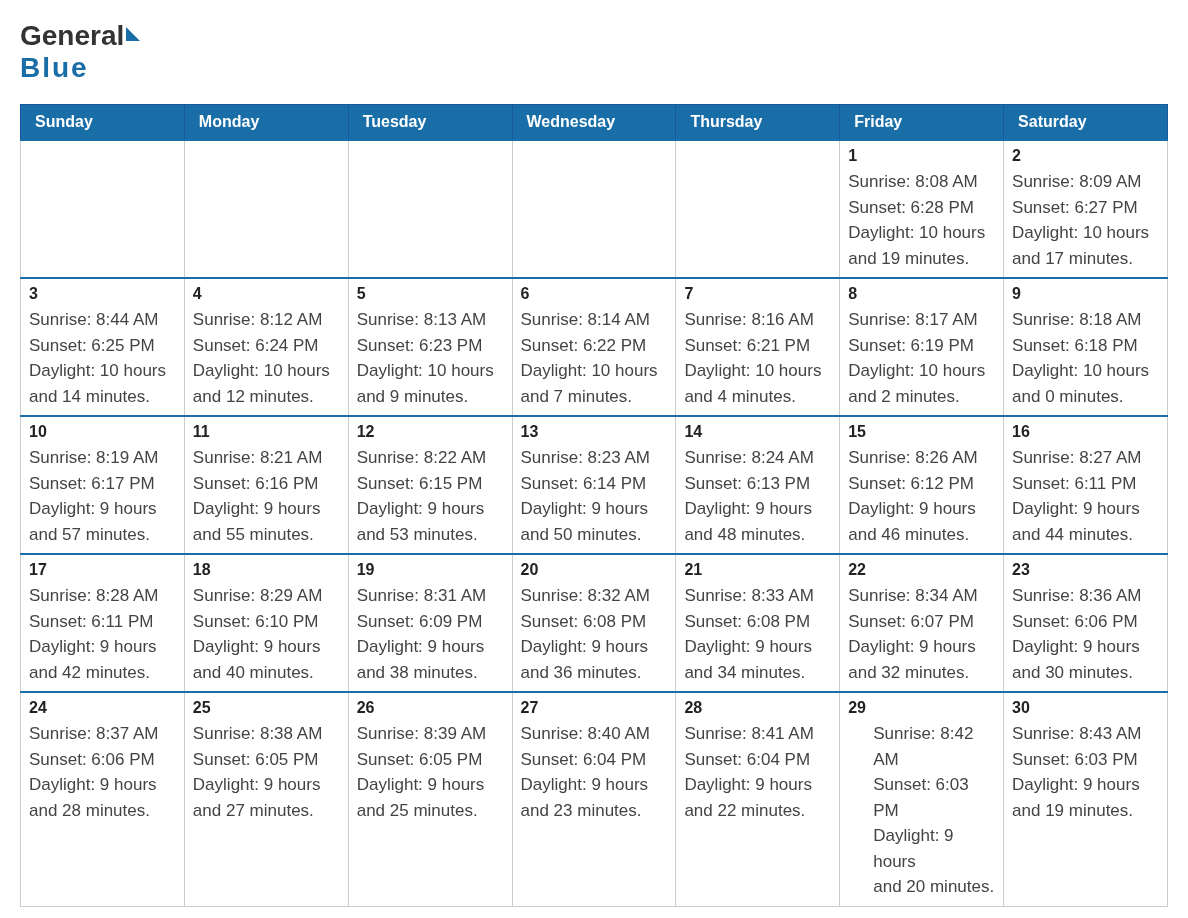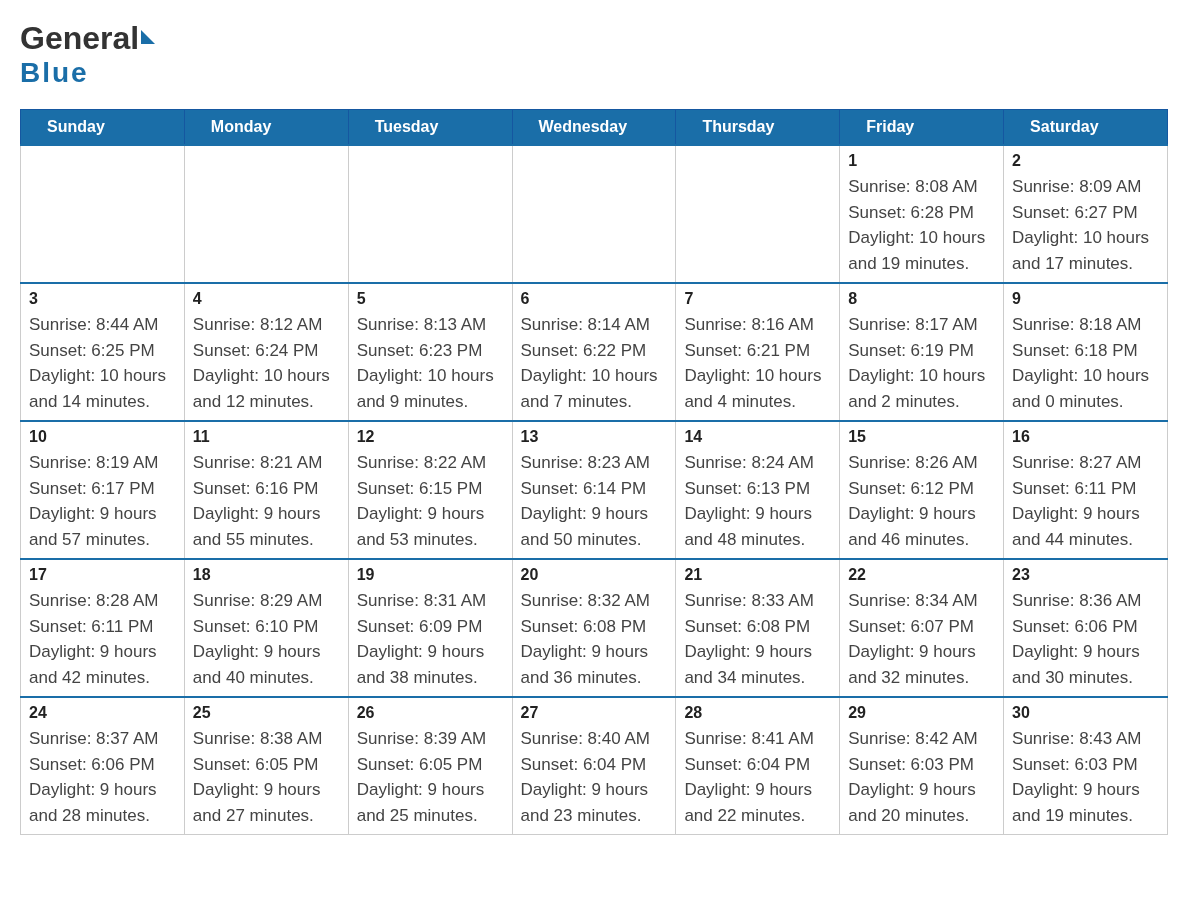--- a/index.html
+++ b/index.html
@@ -15,21 +15,21 @@
       justify-content: space-between;
       align-items: flex-start;
       margin-bottom: 20px;
     }
     .logo {
       display: flex;
       flex-direction: column;
       align-items: flex-start;
     }
     .logo-general {
-      font-size: 32px;
+      font-size: 28px;
       font-weight: bold;
       color: #333;
       display: flex;
       align-items: center;
     }
     .logo-arrow {
       width: 0;
       height: 0;
       border-left: 14px solid #1a6ea8;
       border-top: 14px solid transparent;
@@ -58,21 +58,21 @@
       font-weight: 400;
     }
     .calendar {
       width: 100%;
       border-collapse: collapse;
       border: 1px solid #aaa;
     }
     .calendar th {
       background-color: #1a6ea8;
       color: #fff;
-      padding: 8px 26px;
+      padding: 8px 14px;
       text-align: left;
       font-size: 16px;
       font-weight: 600;
       border: 1px solid #1557a0;
     }
     .calendar td {
       vertical-align: top;
       padding: 6px 8px;
       border: 1px solid #ccc;
       width: 14.28%;
@@ -330,21 +330,21 @@
         </td>
         <td>
           <div class="day-number">28</div>
           <div class="day-info" style="white-space: pre-line;">Sunrise: 8:41 AM
 Sunset: 6:04 PM
 Daylight: 9 hours
 and 22 minutes.</div>
         </td>
         <td>
           <div class="day-number">29</div>
-          <div class="day-info" style="white-space: pre-line;">Sunrise: 8:42 AM
+          <div class="day-info" style="white-space: pre-line; margin-left: 25px;">Sunrise: 8:42 AM
 Sunset: 6:03 PM
 Daylight: 9 hours
 and 20 minutes.</div>
         </td>
         <td>
           <div class="day-number">30</div>
           <div class="day-info" style="white-space: pre-line;">Sunrise: 8:43 AM
 Sunset: 6:03 PM
 Daylight: 9 hours
 and 19 minutes.</div>

